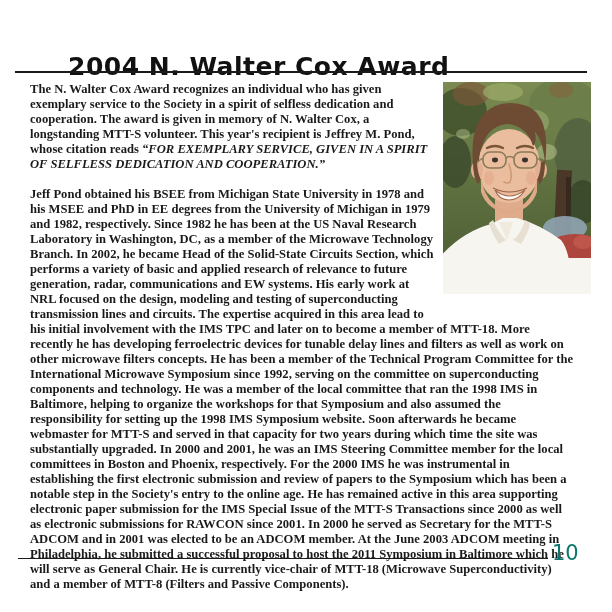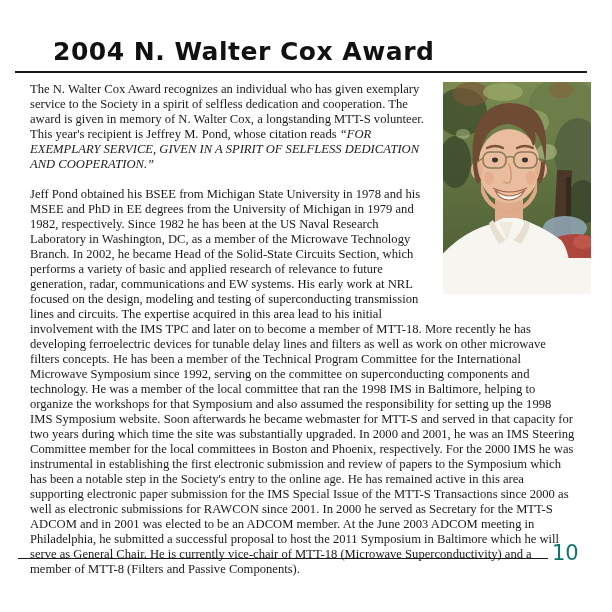--- a/index.html
+++ b/index.html
@@ -9,21 +9,21 @@
     width: 612px;
     height: 612px;
     background: #ffffff;
     overflow: hidden;
     color: #1a1a1a;
   }
   .title {
     position: absolute;
     top: 36px;
     left: 52px;
-    margin: 1px;
+    margin: 16px;
     font-family: "DejaVu Sans", sans-serif;
     font-size: 25px;
     font-weight: 700;
     letter-spacing: 0.5px;
     color: #111111;
     white-space: nowrap;
   }
   .rule-top {
     position: absolute;
     top: 71px;
@@ -43,21 +43,21 @@
     text-align: left;
   }
   .photo {
     float: right;
     width: 148px;
     height: 212px;
     margin: 0 0 16px 9px;
     overflow: hidden;
   }
   .photo svg { display: block; width: 100%; height: 100%; }
-  .para { margin: 0 16px 15px 0; }
+  .para { margin: 0 16px 15px 0; font-weight: bold; }
   .citation { font-style: italic; }
   .rule-bottom {
     position: absolute;
     top: 558px;
     left: 18px;
     width: 530px;
     height: 1px;
     background: #1a1a1a;
   }
   .page-number {

